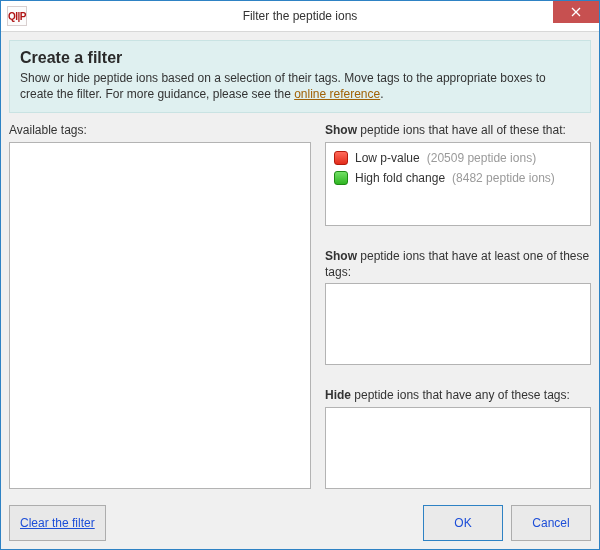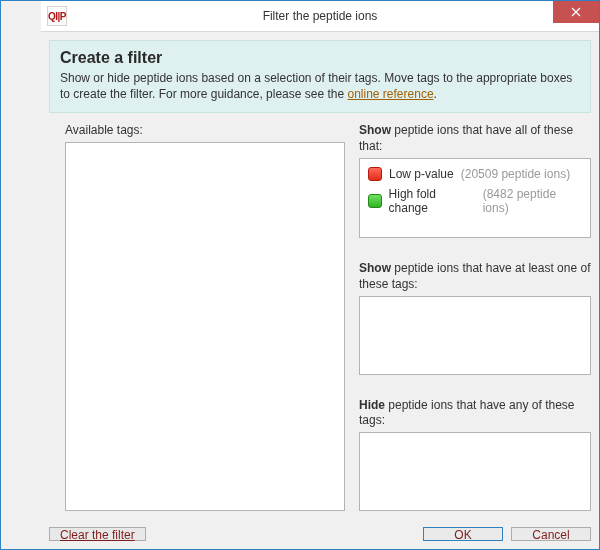--- a/index.html
+++ b/index.html
@@ -10,21 +10,20 @@
     background: #fff;
   }
   .window {
     width: 600px;
     height: 550px;
     border: 1px solid #2e82c4;
     box-sizing: border-box;
     display: flex;
     flex-direction: column;
     background: #f0f0f0;
-    padding-left: 40px;
   }
   .titlebar {
     height: 30px;
     background: #fff;
     border-bottom: 1px solid #d8d8d8;
     display: flex;
     align-items: center;
     position: relative;
   }
   .titlebar .app-icon {
@@ -93,21 +92,21 @@
   }
 
   .columns {
     flex: 1;
     display: flex;
     gap: 14px;
     margin-top: 10px;
     min-height: 0;
   }
   .col { display: flex; flex-direction: column; min-height: 0; }
-  .col-left { width: 280px; margin-left: 16px; }
+  .col-left { width: 302px; }
   .col-right { flex: 1; }
 
   .section-label {
     color: #333;
     margin-bottom: 3px;
     line-height: 1.3;
   }
   .section-label b { font-weight: 700; }
 
   .listbox {
@@ -145,25 +144,25 @@
 
   .footer {
     display: flex;
     align-items: center;
     padding: 8px;
     gap: 8px;
   }
   .footer .spacer { flex: 1; }
   .btn {
     min-width: 80px;
-    height: 14px;
+    height: 36px;
     background: #eaeaea;
     border: 1px solid #adadad;
     font: inherit;
-    color: #7f1d1d;
+    color: #1d4ed8;
     padding: 0 12px;
     cursor: default;
   }
   .btn.default {
     border: 1px solid #2e82c4;
   }
   .btn.link-style {
     text-decoration: underline;
     min-width: 0;
     padding: 0 10px;

